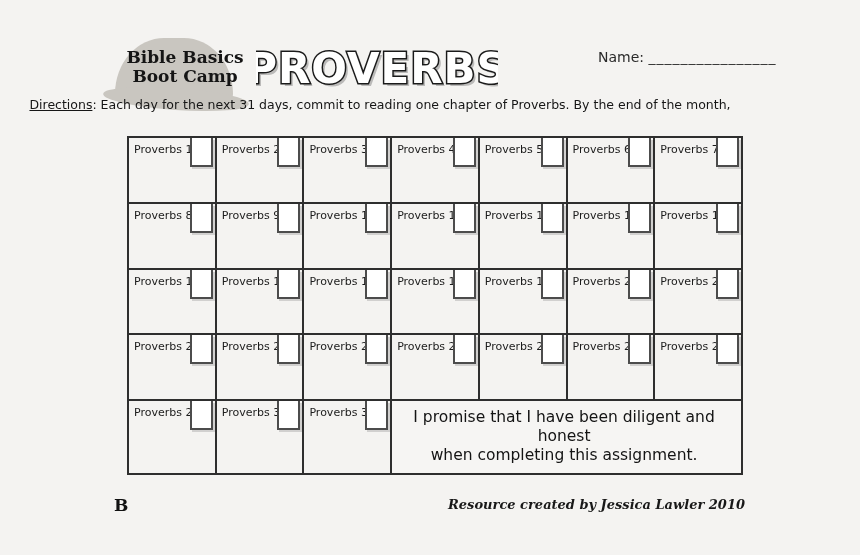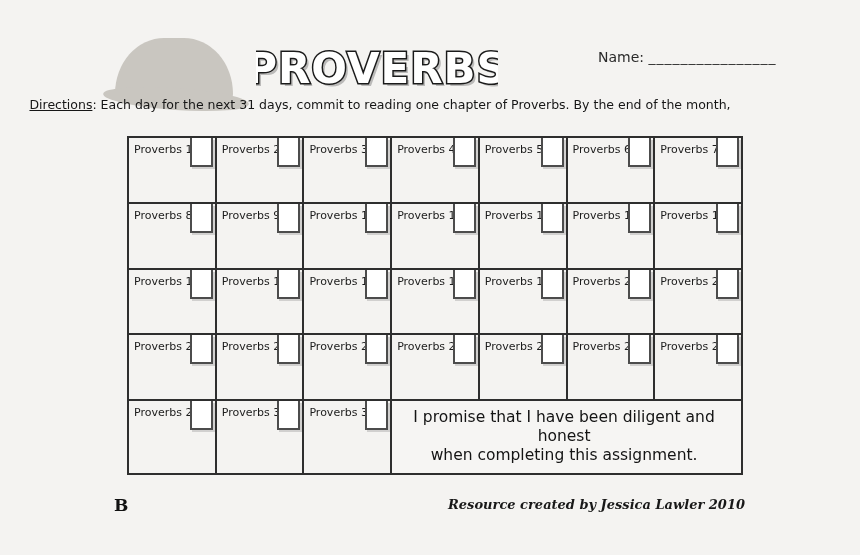--- a/index.html
+++ b/index.html
@@ -105,20 +105,24 @@
     font-style: italic; font-weight: bold;
     font-size: 13px; color: #181818; white-space: nowrap;
   }
 </style>
 </head>
 <body>
 
 <div class="logo">
   <div class="helmet-dome"></div>
   <div class="helmet-brim"></div>
+  <div class="logo-text">
+    <div>Bible Basics</div>
+    <div>Boot Camp</div>
+  </div>
 </div>
 
 <div class="title-block">
   <svg class="title-svg" width="242" height="62" viewBox="0 0 242 62">
     <text x="124" y="50" text-anchor="middle" font-family="DejaVu Sans, Liberation Sans, sans-serif" font-weight="bold" font-size="42" letter-spacing="1" fill="#8d8d8d" opacity="0.55">PROVERBS</text>
     <text x="121" y="47" text-anchor="middle" font-family="DejaVu Sans, Liberation Sans, sans-serif" font-weight="bold" font-size="42" letter-spacing="1" fill="#ffffff" stroke="#1a1a1a" stroke-width="3" paint-order="stroke">PROVERBS</text>
   </svg>
 </div>
 
 <div class="name-field">

